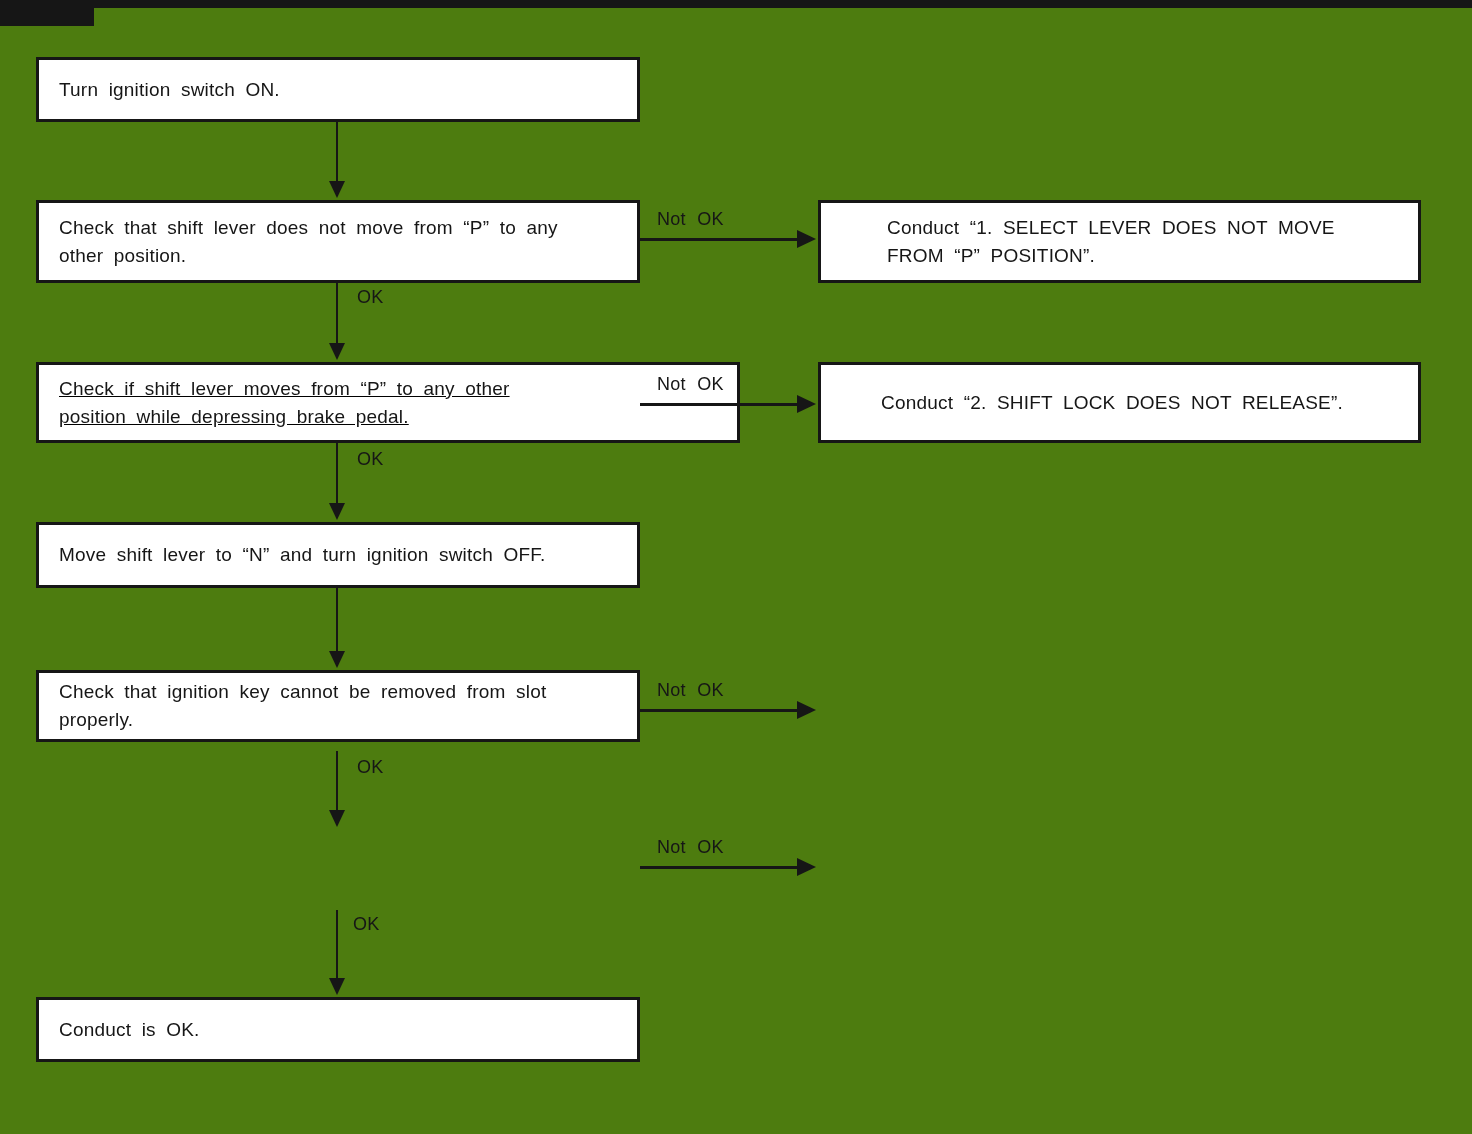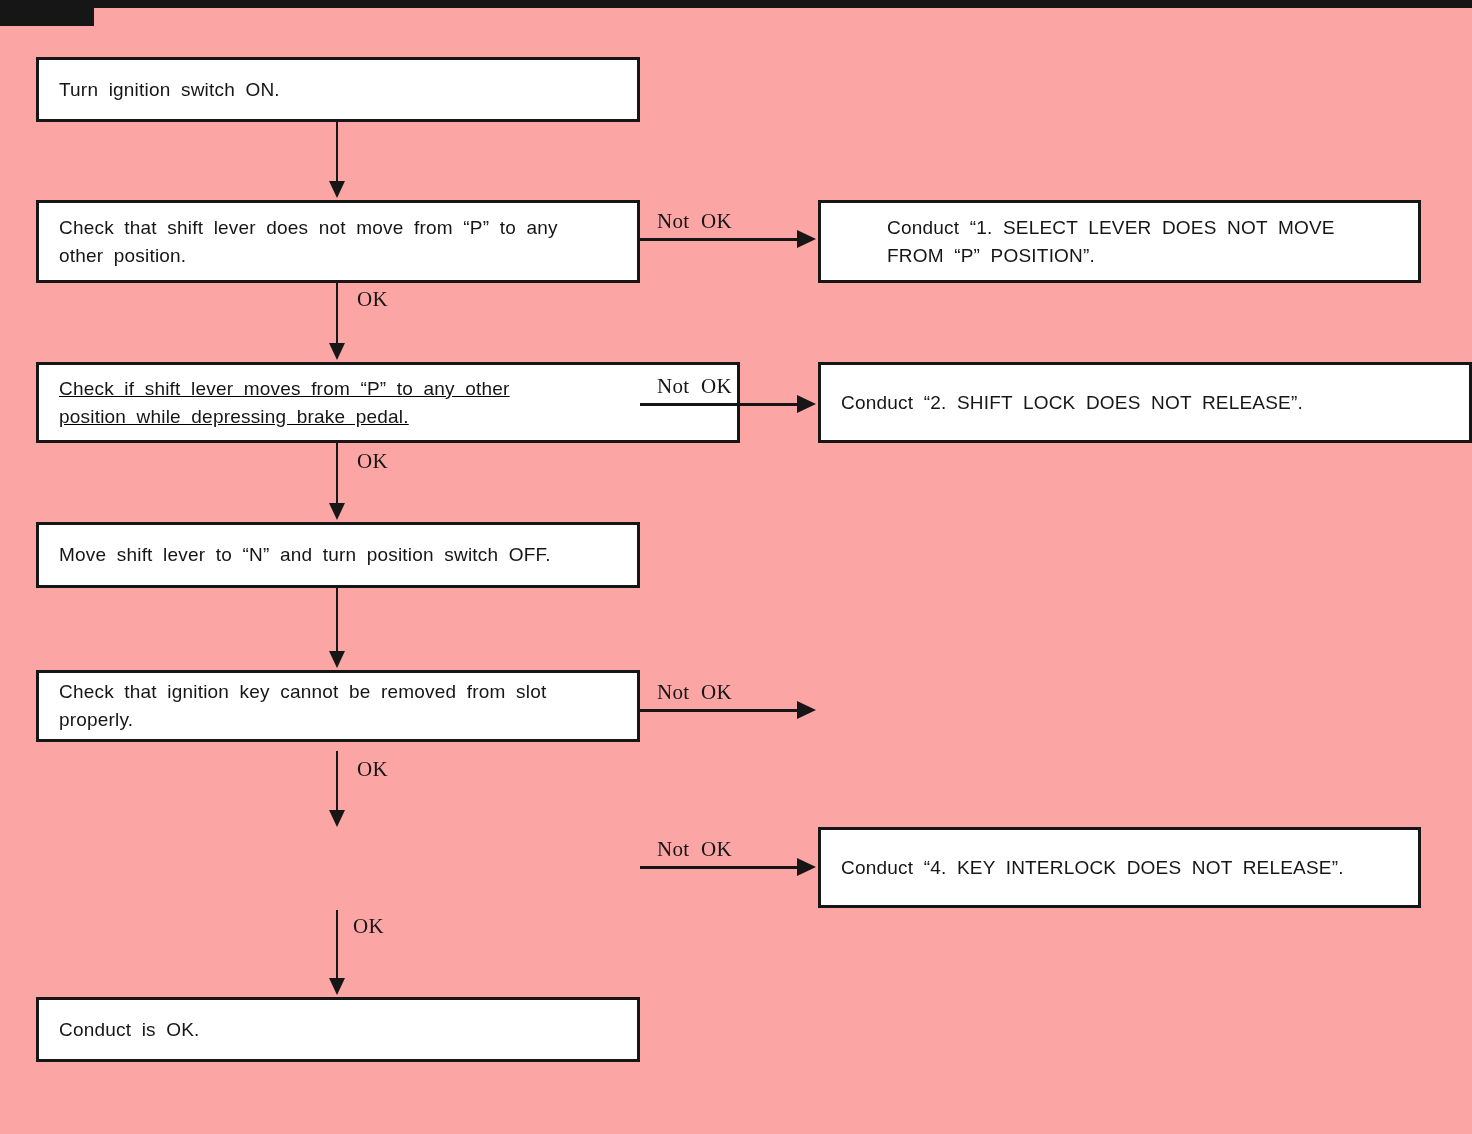--- a/index.html
+++ b/index.html
@@ -4,21 +4,21 @@
 <style>
   html, body {
     margin: 0;
     padding: 0;
     background: #ffffff;
   }
   #stage {
     position: relative;
     width: 1472px;
     height: 1134px;
-    background: #fca5a5;
+    background: #4d7c0f;
     overflow: hidden;
     font-family: "Liberation Sans", sans-serif;
   }
   .node {
     position: absolute;
     box-sizing: border-box;
     border: 3px solid #161616;
     background: #ffffff;
     display: flex;
     align-items: center;
@@ -45,62 +45,58 @@
   }
   .harrow {
     position: absolute;
     width: 0; height: 0;
     border-top: 9px solid transparent;
     border-bottom: 9px solid transparent;
     border-left: 19px solid #161616;
   }
   .edge-label {
     position: absolute;
-    font-size: 21px;
+    font-size: 18px;
     color: #161616;
     letter-spacing: 0.3px;
     word-spacing: 6px;
     white-space: nowrap;
-    font-family: Liberation Serif, serif;
   }
 </style>
 </head>
 <body>
 
 <div id="stage">
     <div class="node" style="left: 36px; top: 57px; width: 604px; height: 65px;">
       <div class="node-text">Turn ignition switch ON.</div>
     </div>
     <div class="node" style="left: 36px; top: 200px; width: 604px; height: 83px; align-items: center;">
       <div class="node-text">Check that shift lever does not move from “P” to any
 other position.</div>
     </div>
     <div class="node" style="left: 36px; top: 362px; width: 704px; height: 81px; text-decoration: underline;">
       <div class="node-text">Check if shift lever moves from “P” to any other
 position while depressing brake pedal.</div>
     </div>
     <div class="node" style="left: 36px; top: 522px; width: 604px; height: 66px;">
-      <div class="node-text">Move shift lever to “N” and turn position switch OFF.</div>
+      <div class="node-text">Move shift lever to “N” and turn ignition switch OFF.</div>
     </div>
     <div class="node" style="left: 36px; top: 670px; width: 604px; height: 72px;">
       <div class="node-text">Check that ignition key cannot be removed from slot
 properly.</div>
     </div>
     <div class="node" style="left: 36px; top: 997px; width: 604px; height: 65px;">
       <div class="node-text">Conduct is OK.</div>
     </div>
     <div class="node" style="left: 818px; top: 200px; width: 603px; height: 83px; padding-left: 46px;">
       <div class="node-text">Conduct “1. SELECT LEVER DOES NOT MOVE
 FROM “P” POSITION”.</div>
     </div>
-    <div class="node" style="left: 818px; top: 362px; width: 654px; height: 81px;">
+    <div class="node" style="left: 818px; top: 362px; width: 603px; height: 81px; padding-left: 40px;">
       <div class="node-text">Conduct “2. SHIFT LOCK DOES NOT RELEASE”.</div>
-    </div>
-    <div class="node" style="left: 818px; top: 827px; width: 603px; height: 81px;">
-      <div class="node-text">Conduct “4. KEY INTERLOCK DOES NOT RELEASE”.</div>
     </div>
     <div class="vline" style="left: 336px; top: 122px; width: 2px; height: 61px;"></div>
     <div class="varrow" style="left: 329px; top: 181px;"></div>
     <div class="vline" style="left: 336px; top: 283px; width: 2px; height: 62px;"></div>
     <div class="varrow" style="left: 329px; top: 343px;"></div>
     <span class="edge-label" style="left: 357px; top: 287px;">OK</span>
     <div class="vline" style="left: 336px; top: 443px; width: 2px; height: 62px;"></div>
     <div class="varrow" style="left: 329px; top: 503px;"></div>
     <span class="edge-label" style="left: 357px; top: 449px;">OK</span>
     <div class="vline" style="left: 336px; top: 588px; width: 2px; height: 65px;"></div>

